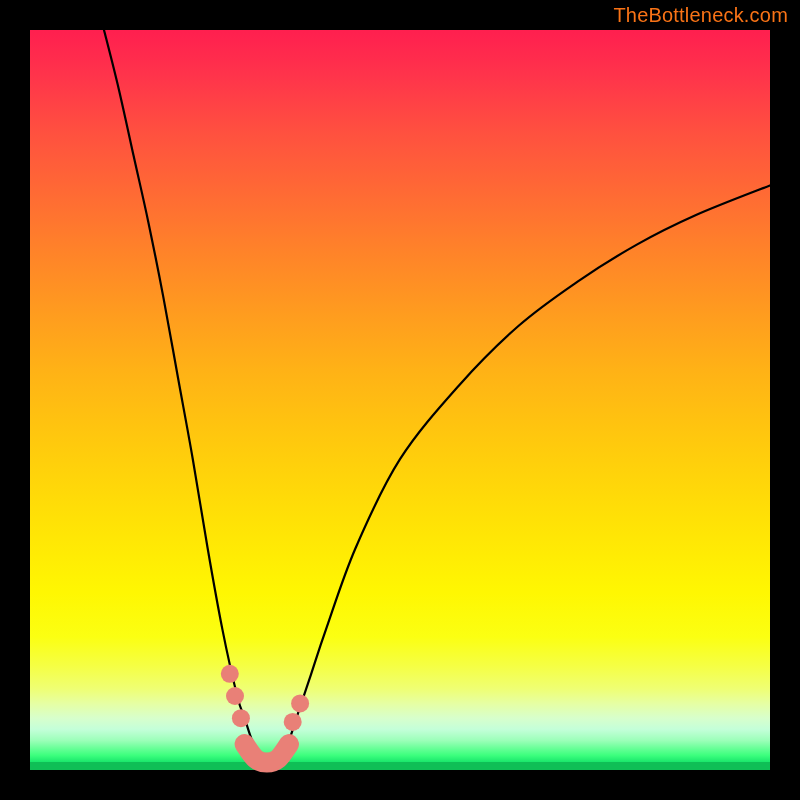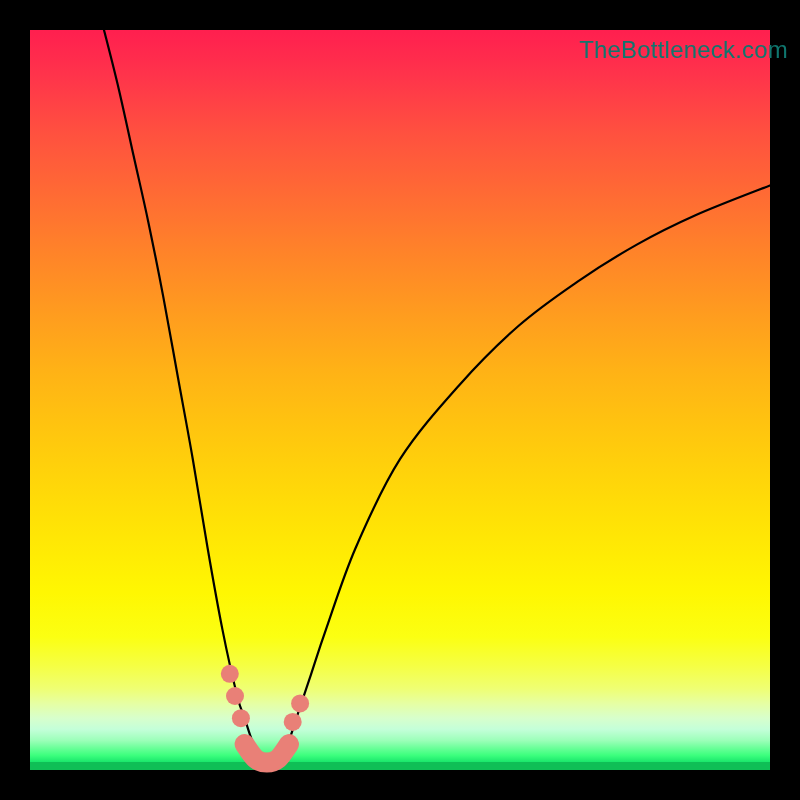--- a/index.html
+++ b/index.html
@@ -16,27 +16,26 @@
     left: 0;
     top: 0;
     width: 800px;
     height: 800px;
     background: #000;
   }
   .watermark {
     position: absolute;
     top: 4px;
     right: 12px;
-    color: #0f766e;
-    font-size: 24px;
+    color: #f97316;
+    font-size: 20px;
     font-weight: 400;
     letter-spacing: 0.2px;
     z-index: 10;
     user-select: none;
-    margin-top: 32px;
   }
   .plot {
     position: absolute;
     left: 30px;
     top: 30px;
     width: 740px;
     height: 740px;
   }
   .gradient {
     position: absolute;

